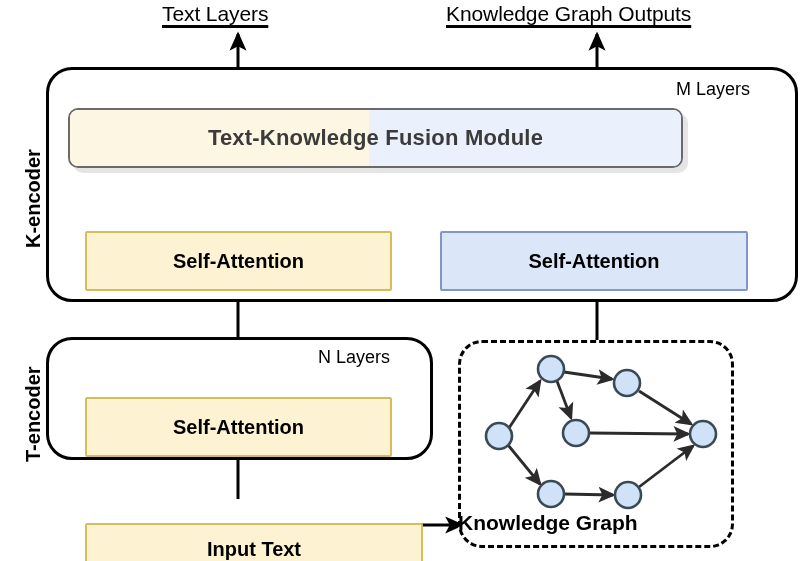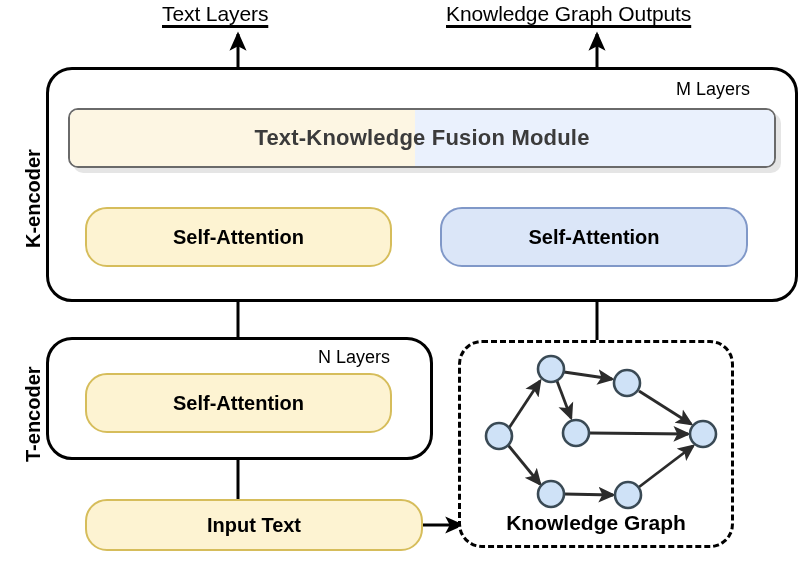--- a/index.html
+++ b/index.html
@@ -62,21 +62,22 @@
     color: #000000;
     white-space: nowrap;
   }
 
   
   .mod {
     box-sizing: border-box;
     display: flex;
     align-items: center;
     justify-content: center;
-    border-radius: 22px;
+    border-radius: 2px;
+    margin-top: 24px;
   }
   .mod-label {
     font-size: 20px;
     font-weight: bold;
     white-space: nowrap;
   }
   .mod-yellow {
     background: #fdf3d2;
     border: 2px solid #d6bd5b;
     color: #000000;
@@ -117,21 +118,20 @@
     box-sizing: border-box;
     border: 3px dashed #000000;
     border-radius: 24px;
     background: #ffffff;
   }
   .kg-caption {
     font-size: 21px;
     font-weight: bold;
     color: #000000;
     white-space: nowrap;
-    text-align: center;
   }
 </style>
 </head>
 <body>
 
 <div id="canvas">
 
   <svg class="layer" viewBox="0 0 807 561">
     <defs>
       <marker id="ah" markerWidth="7" markerHeight="7" refX="5.6" refY="3" orient="auto" markerUnits="strokeWidth">
@@ -175,21 +175,21 @@
   <div class="abs out-label" style="left:162px; top:2px;">Text Layers</div>
   <div class="abs out-label" style="left:446px; top:2px;">Knowledge Graph Outputs</div>
 
   <div class="abs enc-label" style="left:22px; top:248px;">K-encoder</div>
   <div class="abs enc-label" style="left:22px; top:462px;">T-encoder</div>
 
   <div class="abs outer-box" style="left:46px; top:67px; width:752px; height:235px;"></div>
 
   <div class="abs layers-caption" style="left:676px; top:79px;">M Layers</div>
 
-  <div class="abs fusion" style="left:68px; top:108px; width:708px; height:60px;">
+  <div class="abs fusion" style="left:68px; top:108px; width:615px; height:60px;">
     <div class="fusion-half-left" style="width:49%;"></div>
     <div class="fusion-half-right" style="width:51%;"></div>
     <div class="fusion-text">Text-Knowledge Fusion Module</div>
   </div>
 
   <div class="abs mod mod-yellow" style="left:85px; top:207px; width:307px; height:60px;">
     <span class="mod-label">Self-Attention</span>
   </div>
 
   <div class="abs mod mod-blue" style="left:440px; top:207px; width:308px; height:60px;">

